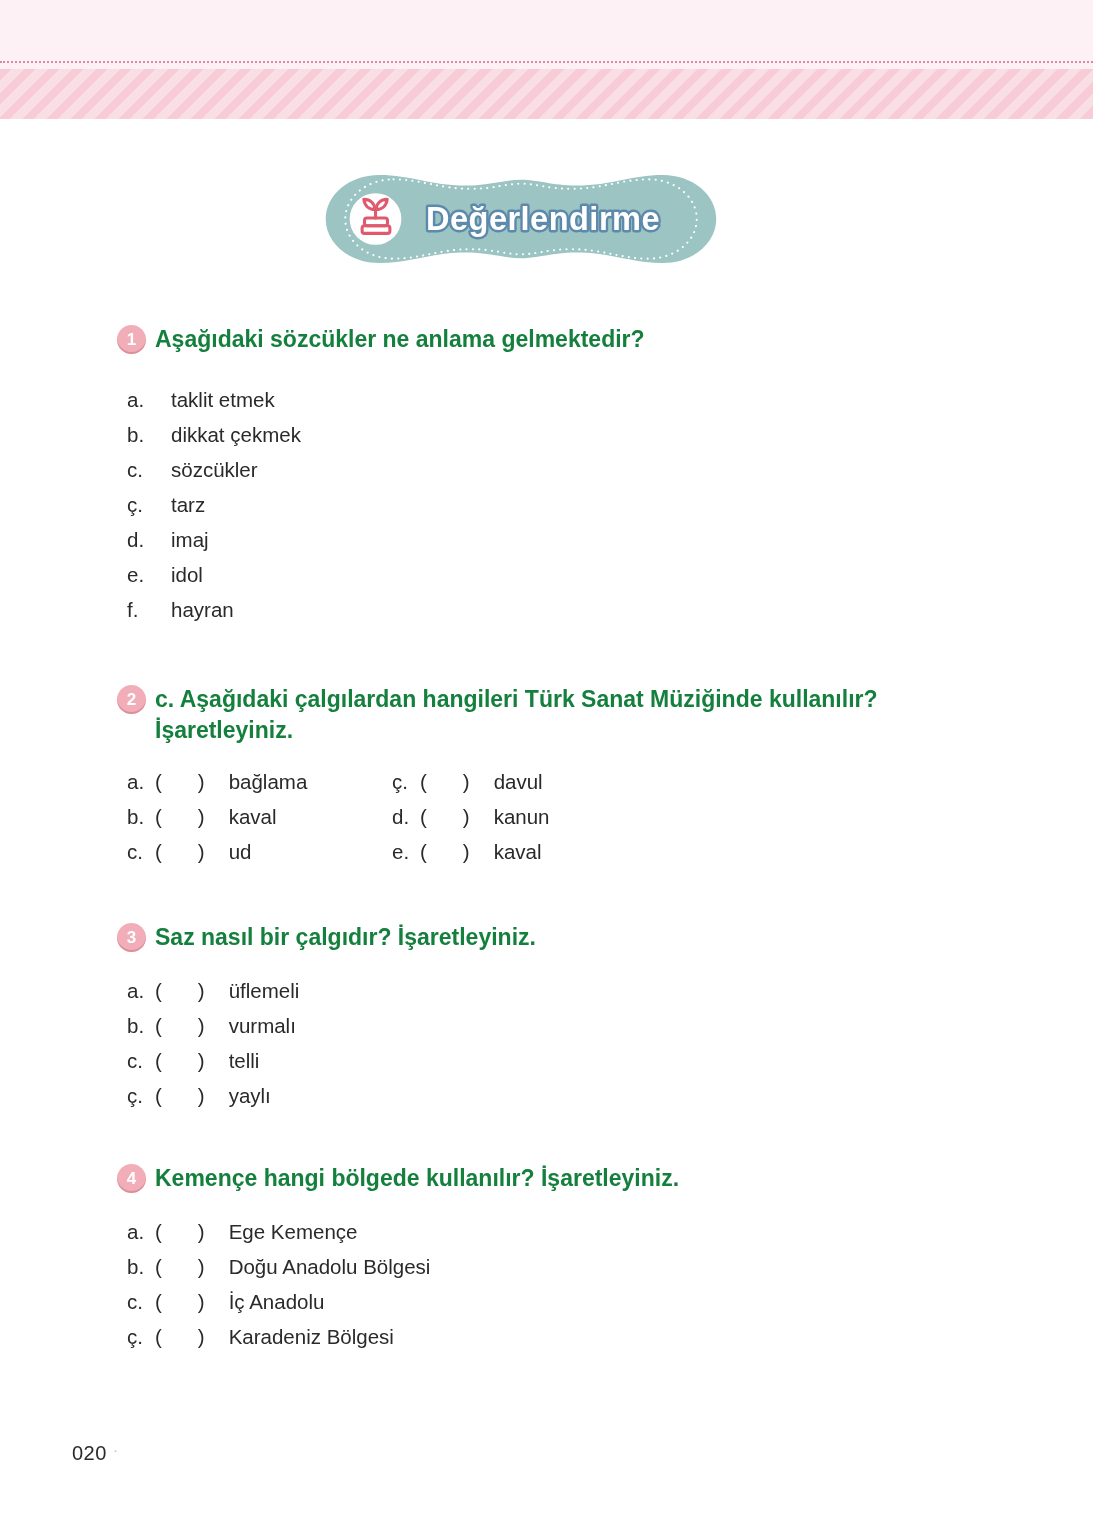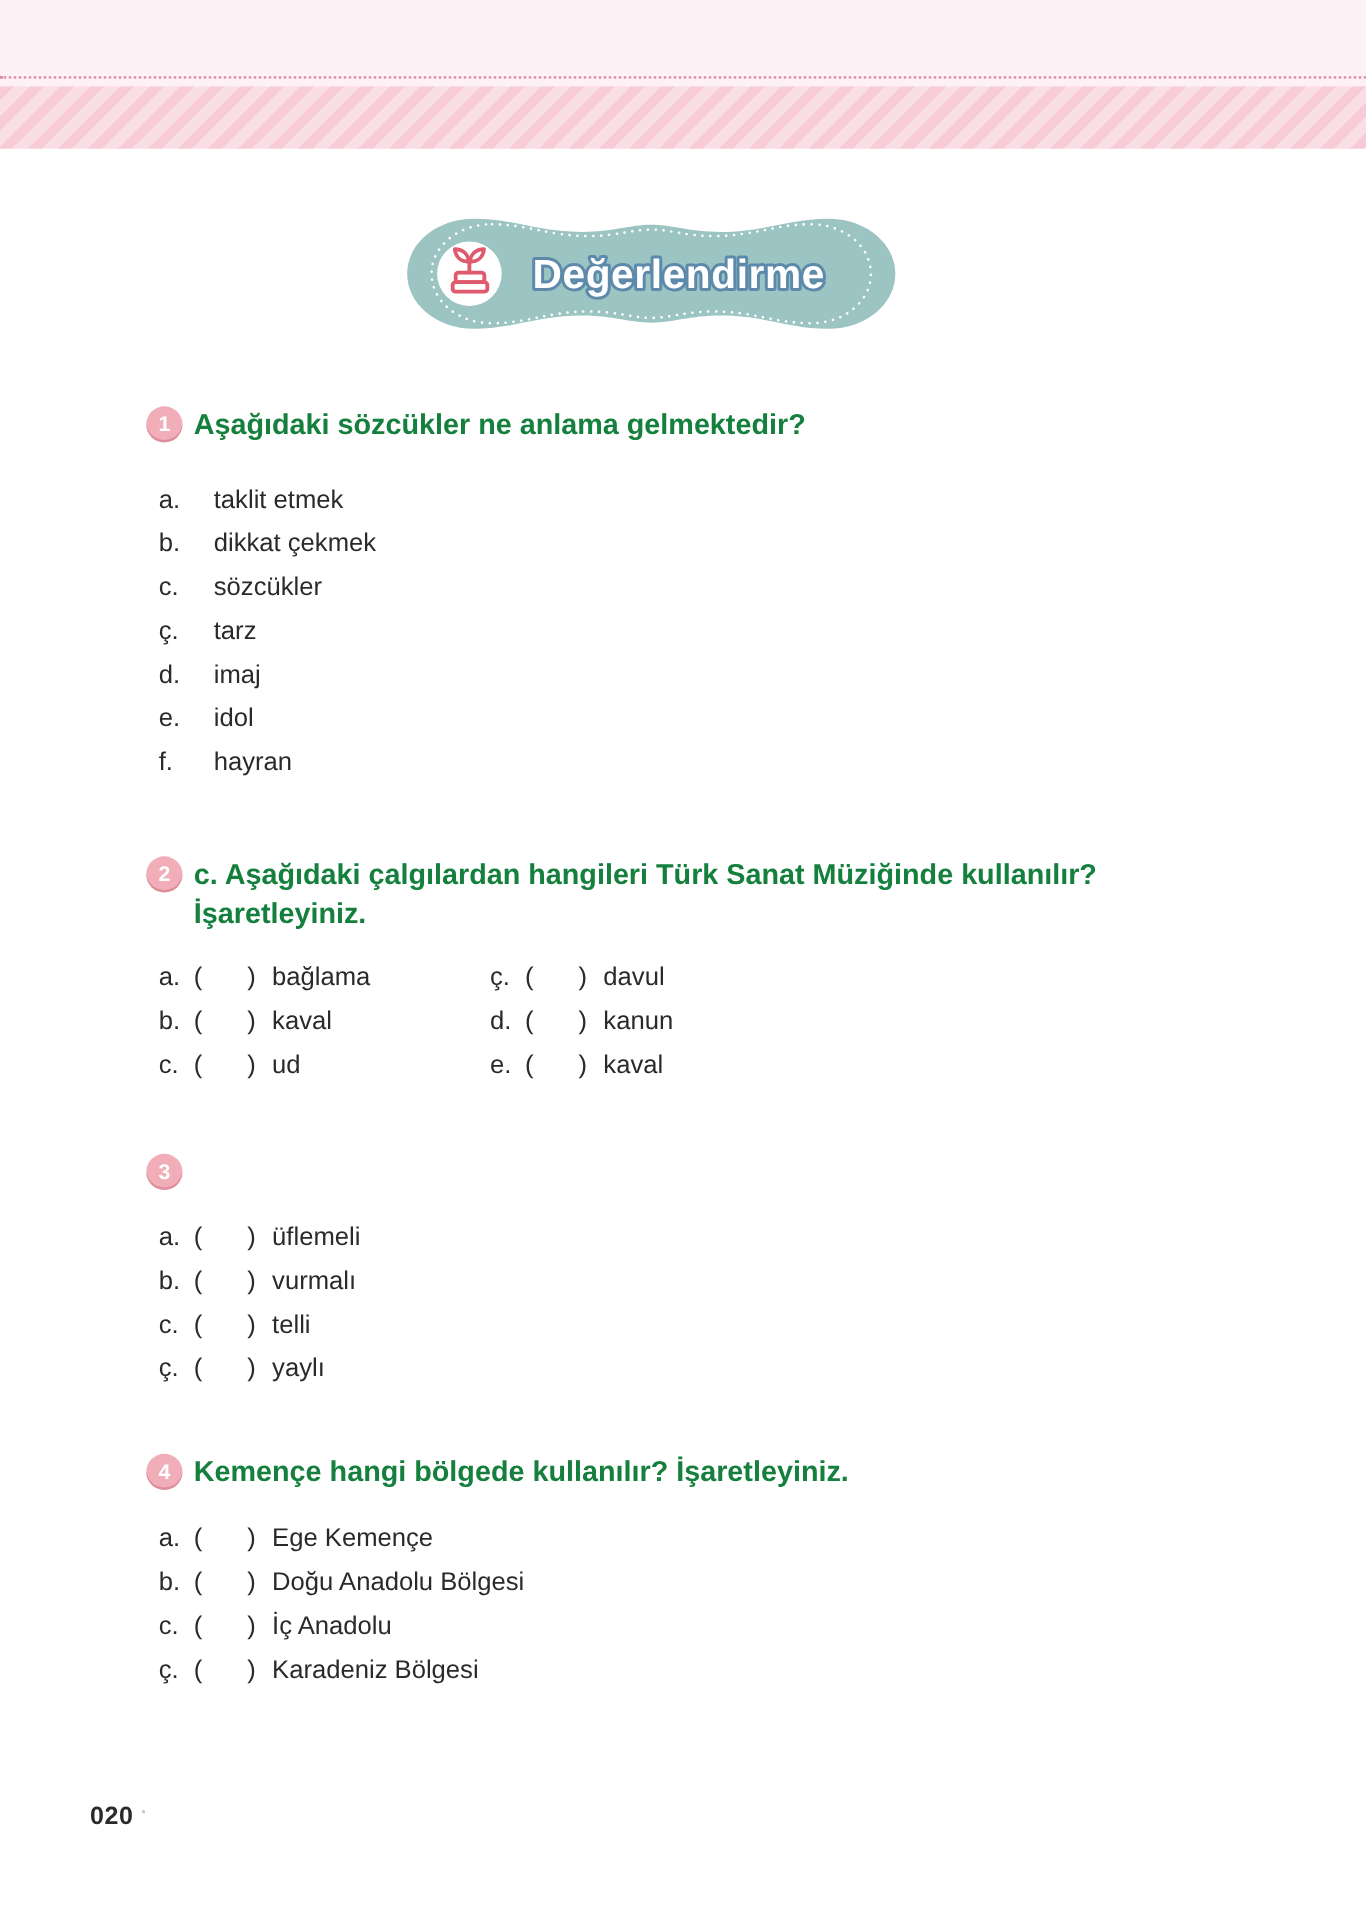--- a/index.html
+++ b/index.html
@@ -69,36 +69,35 @@
   .opt {
     height:35px;
     display:flex;
     align-items:center;
     font-size:20.5px;
     color:#2a2a2a;
   }
   .opt .letter { display:inline-block; width:28px; }
   .opt .paren  { display:inline-block; }
   .opt .paren-gap { display:inline-block; width:36px; height:22px; }
-  .opt .opt-text { margin-left:13px; }
+  .opt .opt-text { margin-left:24px; }
   .opts.plain .opt .opt-text { margin-left:16px; }
   .opts.two-col {
     display:grid;
     grid-template-columns:265px 320px;
     grid-template-rows:repeat(3, 35px);
     grid-auto-flow:column;
   }
   
   .footer {
     position:absolute;
     left:72px; top:1441px;
     font-size:20px;
     color:#2a2a2a;
     letter-spacing:.5px;
-    font-weight:bold;
   }
   .footer .dot {
     color:#b9c4cc;
     font-size:15px;
     margin-left:6px;
     vertical-align:5px;
   }
 </style>
 </head>
 <body>
@@ -225,20 +224,21 @@
       <span class="paren-gap"></span>
       <span class="paren">)</span>
       <span class="opt-text">kaval</span>
     </li>
   </ul>
 </section>
 
 <section class="question q3">
   <div class="q-head">
     <span class="q-num">3</span>
+    <h2 class="q-title">Saz nasıl bir çalgıdır? İşaretleyiniz.</h2>
   </div>
   <ul class="opts">
     <li class="opt">
       <span class="letter">a.</span>
       <span class="paren">(</span>
       <span class="paren-gap"></span>
       <span class="paren">)</span>
       <span class="opt-text">üflemeli</span>
     </li>
     <li class="opt">

